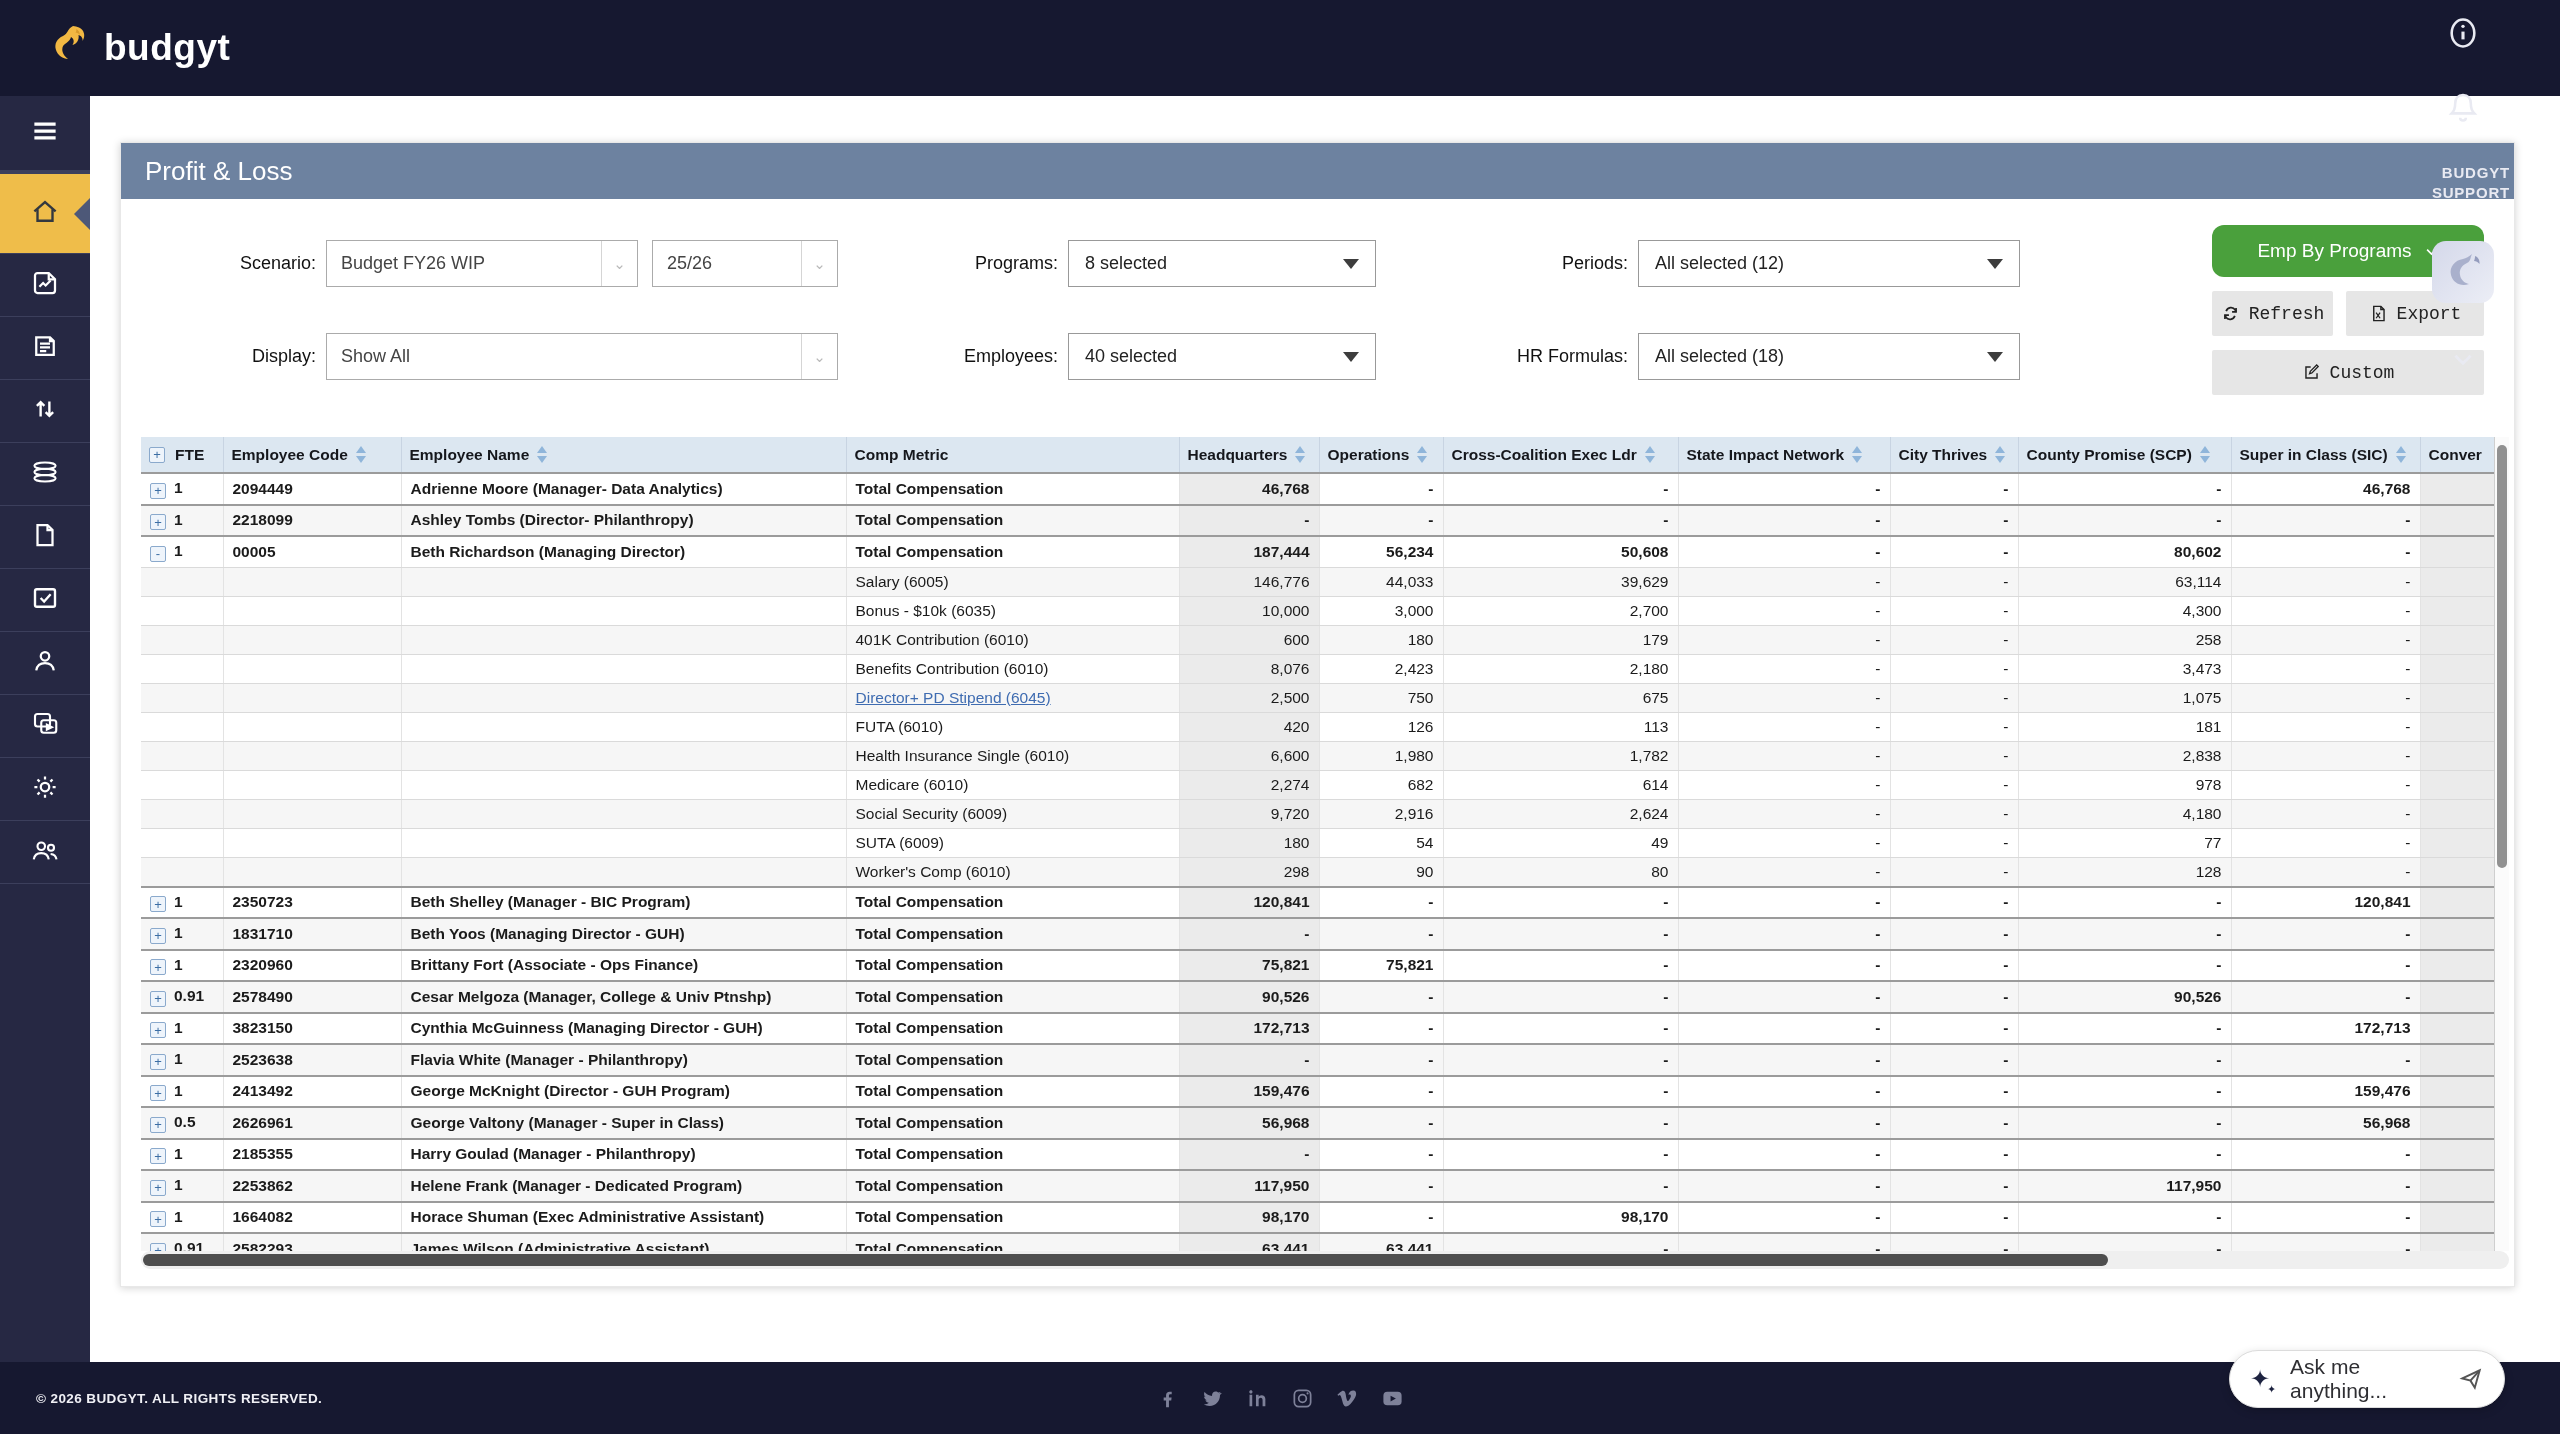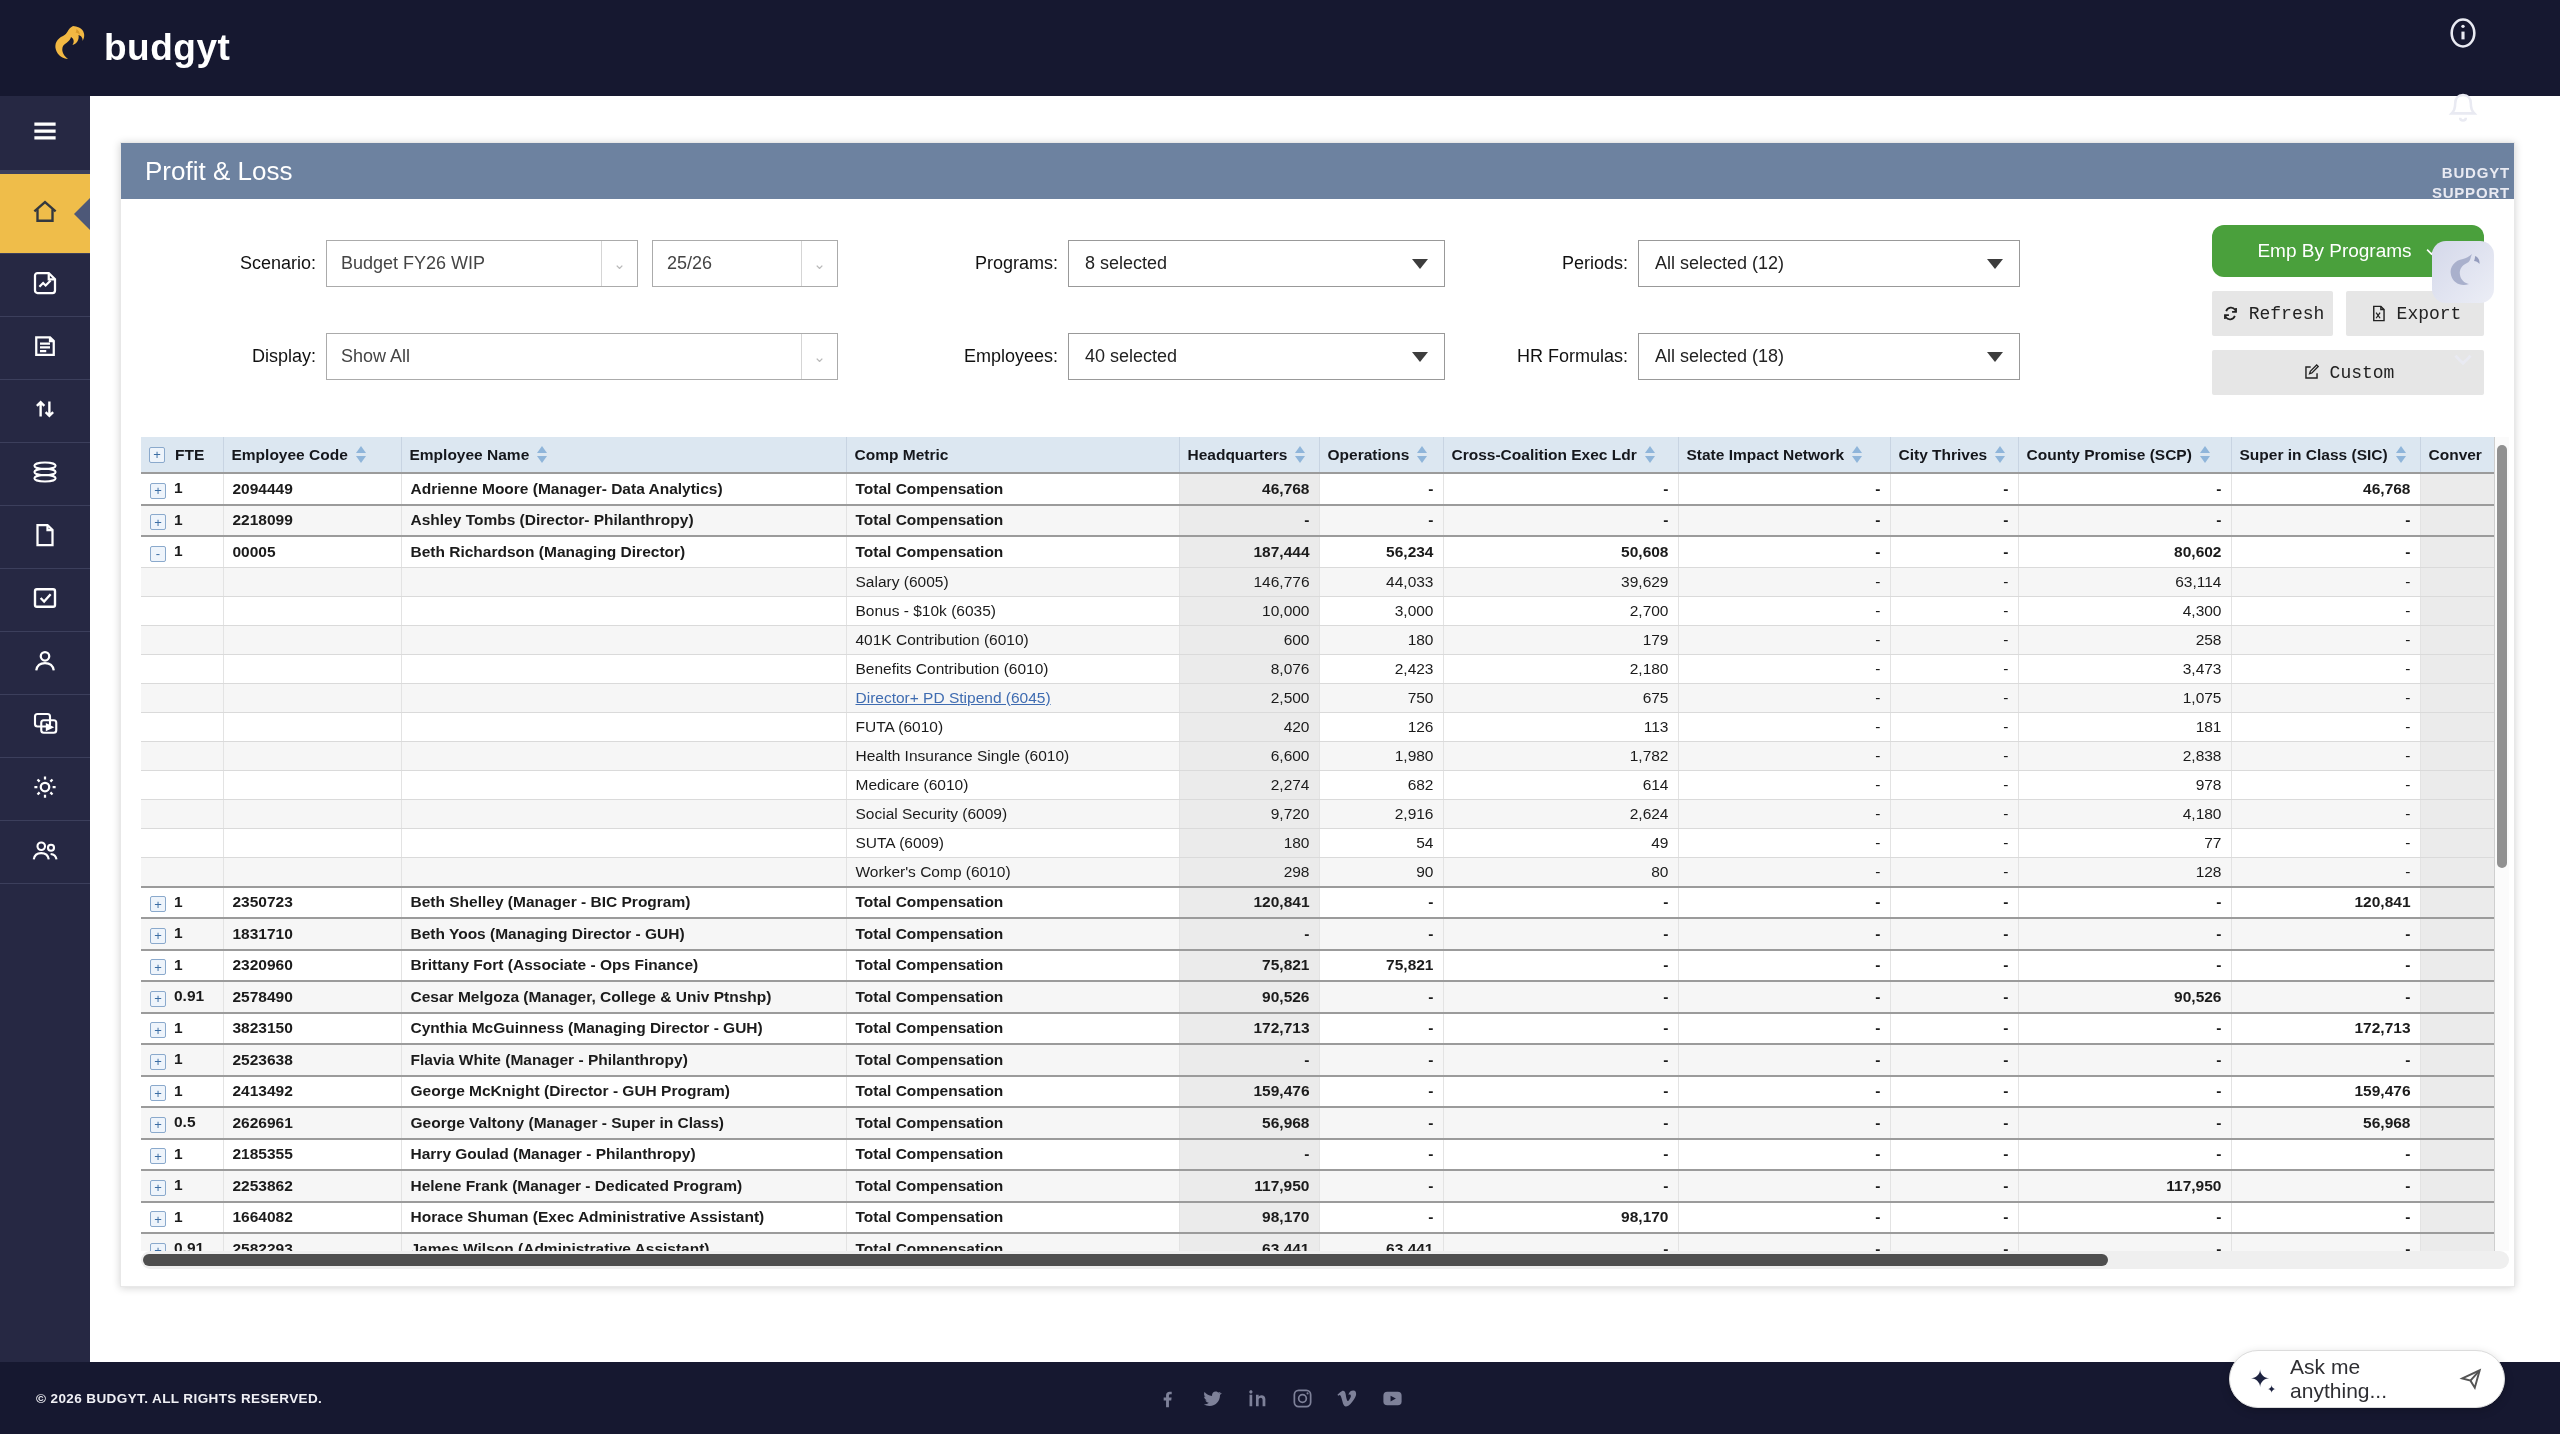--- a/index.html
+++ b/index.html
@@ -56,21 +56,21 @@
   .sel{height:47px;border:1px solid #ababab;background:#fff;display:flex;align-items:center;font-size:18px;color:#444;position:relative;}
   .sel .val{padding-left:14px;flex:1;white-space:nowrap;overflow:hidden;}
   .sel .chev{width:36px;align-self:stretch;border-left:1px solid #d5d5d5;display:flex;align-items:center;justify-content:center;color:#b9b9b9;font-size:15px;}
   .scenario-wrap{display:flex;gap:14px;}
   .sel.scenario{width:312px;}
   .sel.year{width:186px;}
   .sel.display{width:512px;}
   .dd{height:47px;border:1px solid #999;background:#fff;display:flex;align-items:center;font-size:18px;color:#222;padding:0 16px;position:relative;cursor:pointer;}
   .dd .val{flex:1;}
   .dd .tri{width:0;height:0;border-left:8px solid transparent;border-right:8px solid transparent;border-top:10px solid #3d3d3d;}
-  .dd.programs{width:377px;}
+  .dd.programs{width:308px;}
   .dd.periods{width:382px;}
   .btn-col{margin-left:auto;display:flex;flex-direction:column;gap:14px;width:272px;margin-right:15px;}
   .btn-green{height:52px;background:var(--green);color:#fff;border:none;font-size:19px;font-family:inherit;display:flex;align-items:center;justify-content:center;gap:12px;cursor:pointer;border-radius:12px;}
   .btn-row{display:flex;gap:13px;}
   .btn-gray{height:45px;background:var(--graybtn);border:none;color:#222;font-size:18px;font-family:Liberation Mono, monospace;display:flex;align-items:center;justify-content:center;gap:9px;cursor:pointer;border-radius:2px;}
   .btn-refresh{flex:1 1 120px;}
   .btn-export{flex:1 1 137px;}
   .btn-custom{height:45px;width:100%;}
   .btn-gray svg,.btn-green svg{width:19px;height:19px;}
 

